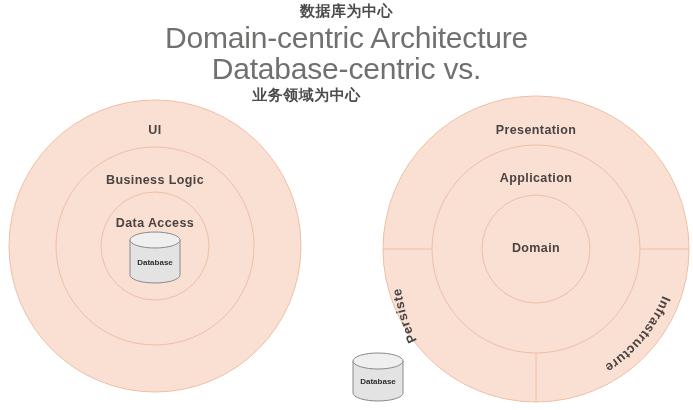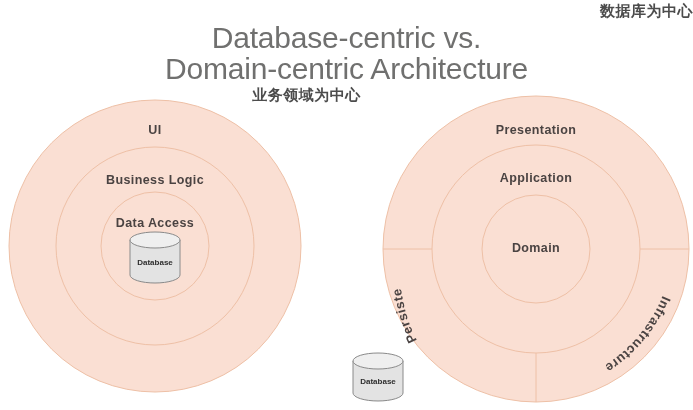--- a/index.html
+++ b/index.html
@@ -8,21 +8,21 @@
     background:#ffffff;
     font-family:"Liberation Sans","DejaVu Sans",sans-serif;
     overflow:hidden;
     position:relative;
   }
   #stage{position:absolute;left:0;top:0;width:693px;height:410px;}
 
   
   .hdr{position:absolute;left:0;top:0;width:693px;text-align:center;}
   .cn-top{
-    position:absolute;left:0;top:2px;width:693px;text-align:right;
+    position:absolute;left:0;top:2px;width:693px;text-align:center;
     font-size:15px;font-weight:700;color:#4c4c4c;
     letter-spacing:.5px;
   }
   .title{
     position:absolute;left:0;top:22px;width:693px;text-align:center;
     font-size:30px;line-height:31px;font-weight:300;color:#70706f;
     letter-spacing:-0.2px;
   }
   .title span{display:block;}
   .cn-bot{
@@ -53,22 +53,22 @@
   }
 </style>
 </head>
 <body>
 
 <div id="stage">
 
   <div class="hdr">
     <div class="cn-top">数据库为中心</div>
     <div class="title">
+      <span>Domain-centric Architecture</span>
       <span>Database-centric vs.</span>
-      <span>Domain-centric Architecture</span>
     </div>
     <div class="cn-bot">业务领域为中心</div>
   </div>
 
   <svg class="diagram" viewBox="0 0 693 410">
     <defs>
 
       <path id="arcPersistence" d="M 419 344 A 152 152 0 0 1 401 288"></path>
 
       <path id="arcInfrastructure" d="M 665 290 A 152 152 0 0 1 576 380"></path>

